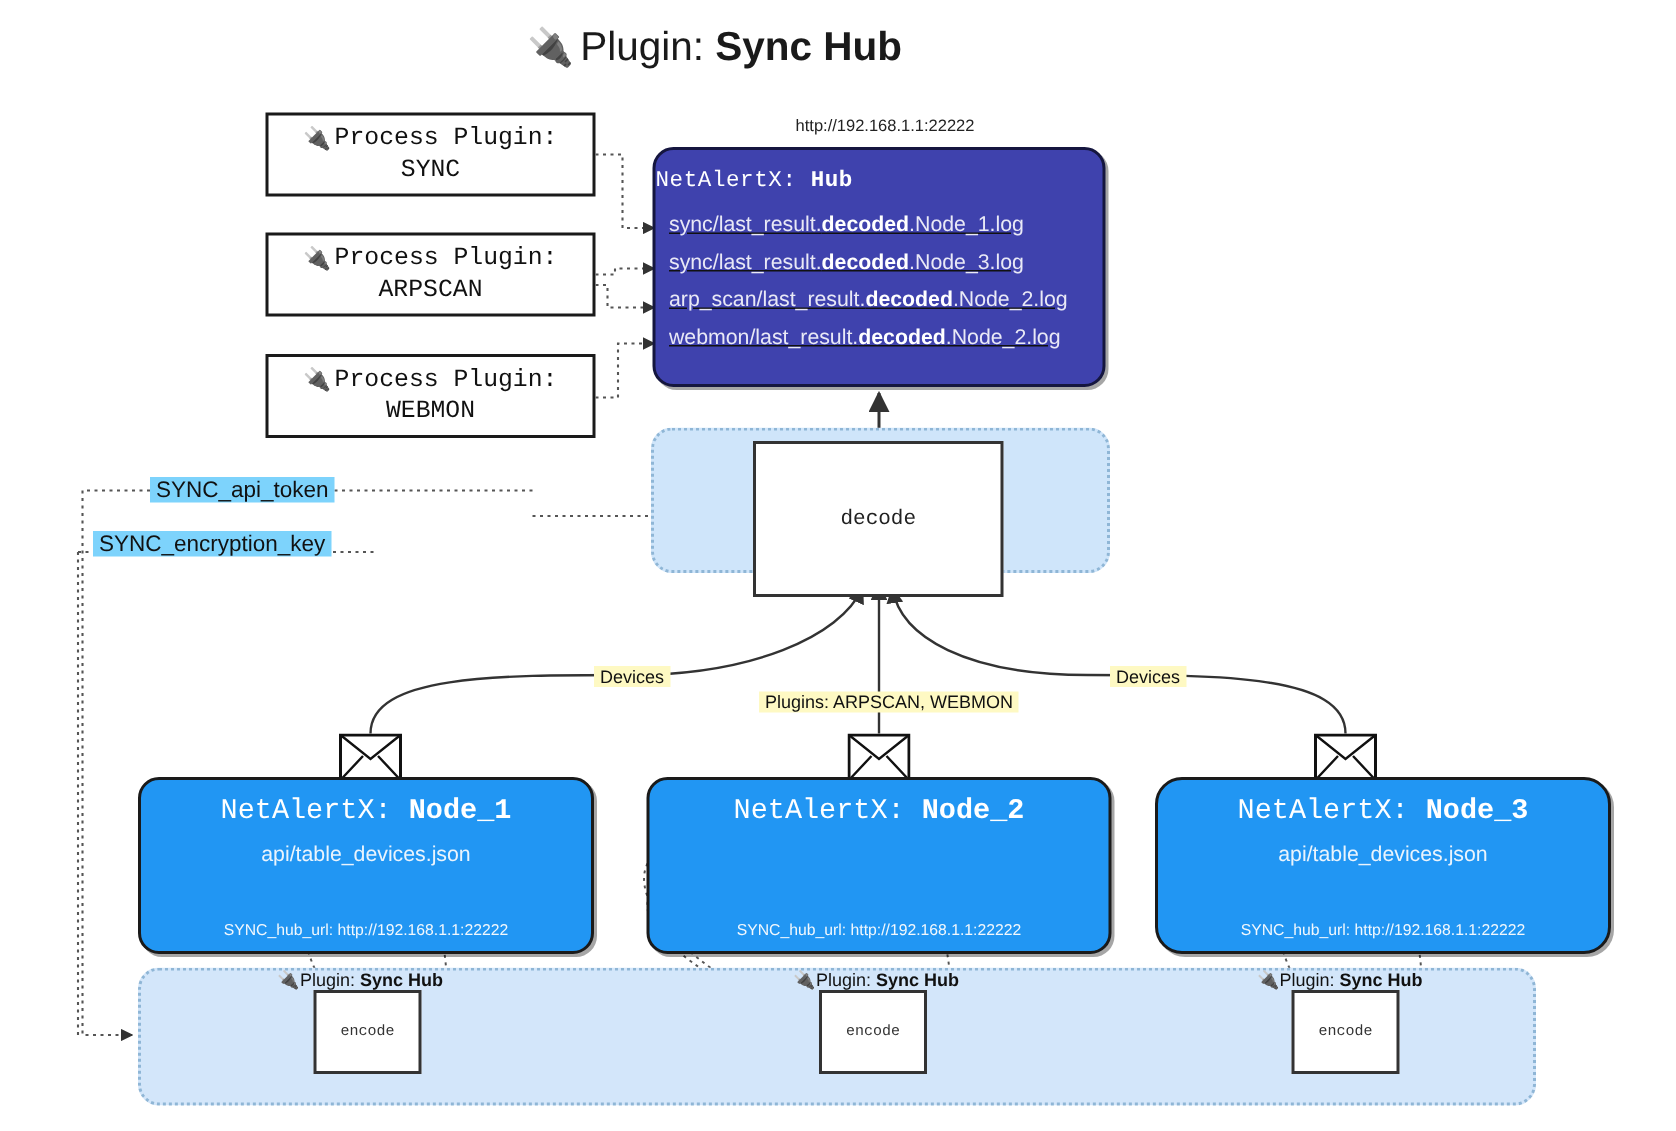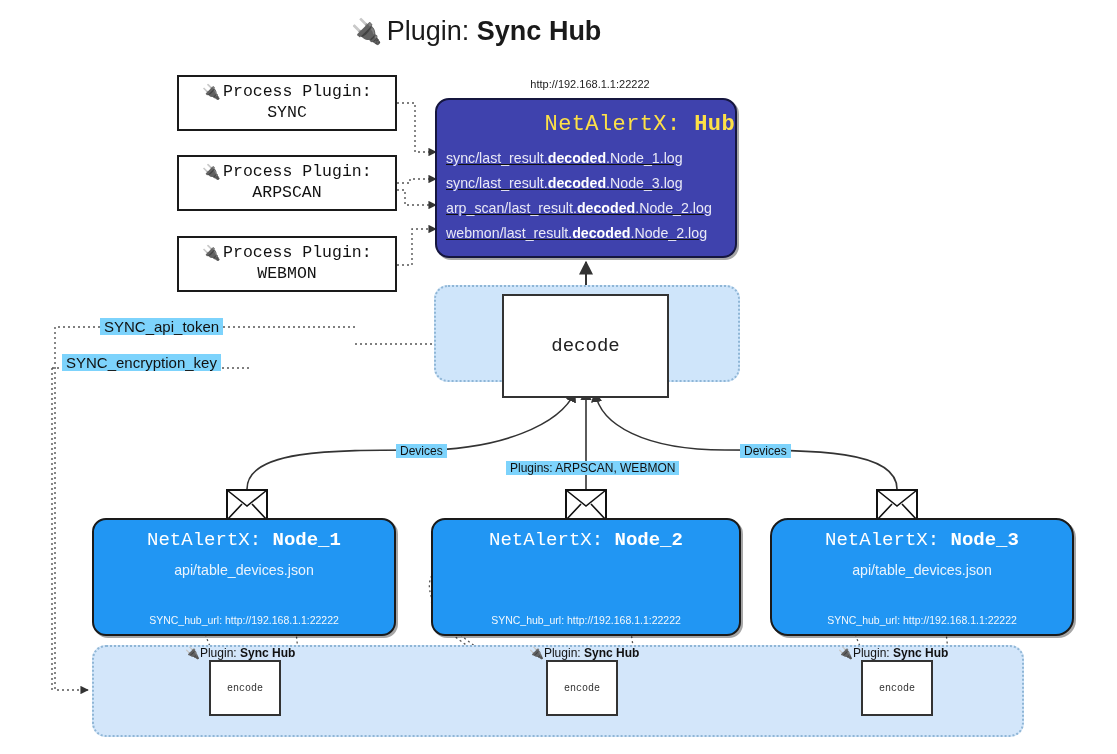--- a/index.html
+++ b/index.html
@@ -41,51 +41,51 @@
   .proc-box .l1{ display:flex; align-items:center; gap:2px; white-space:nowrap; }
   .proc-box .plug{ font-family:"DejaVu Sans", sans-serif; font-size:15px; }
 
   
   .hub{
     position:absolute; left:435px; top:98px; width:302px; height:160px;
     background:#3f42ad; border:2px solid #15163f; border-radius:14px;
     box-shadow:2px 2px 0 rgba(0,0,0,.35);
   }
   .hub-title{
-    text-align:right; color:#fde047; font-family:"Liberation Mono", monospace;
-    font-size:22px; margin-top:12px; letter-spacing:.4px;
+    text-align:left; color:#ffffff; font-family:"Liberation Mono", monospace;
+    font-size:15px; margin-top:12px; letter-spacing:.4px;
   }
   .hub-title .b{ font-weight:bold; }
   .hub-lines{ margin-top:9px;text-decoration:underline; }
   .hub-line{
     color:#e9e9f6; font-size:14.2px; line-height:25px; white-space:nowrap;
     padding-left:9px;
   }
   .hub-line .b{ font-weight:bold; color:#fff; }
 
   
   .decode-wrap{
     position:absolute; left:434px; top:285px; width:306px; height:97px;
     background:#cfe5fa; border:2px dotted #8fb6d6; border-radius:14px;
   }
   .decode-box{
     position:absolute; left:502px; top:294px; width:167px; height:104px;
     background:#fff; border:2px solid #333;
     display:flex; align-items:center; justify-content:center;
-    font-family:"Liberation Mono", monospace; font-size:19px; color:#222;
+    font-family:"Liberation Mono", monospace; font-size:14px; color:#222;
   }
 
   
   .env-label{
     position:absolute; font-size:15px; color:#111; background:#7dd3fc; padding:0 4px; white-space:nowrap;
   }
 
   
   .edge-label{
-    position:absolute; font-size:12px; color:#111; background:#7dd3fc; padding:0 4px; white-space:nowrap;
+    position:absolute; font-size:12px; color:#111; background:#fef9c3; padding:0 4px; white-space:nowrap;
   }
 
   
   .node{
     position:absolute; width:304px; height:118px; top:518px;
     background:#2196f3; border:2px solid #1a1a1a; border-radius:14px;
     box-shadow:2px 2px 0 rgba(0,0,0,.35);
   }
   .node.wide{ width:310px; }
   .node-title{

